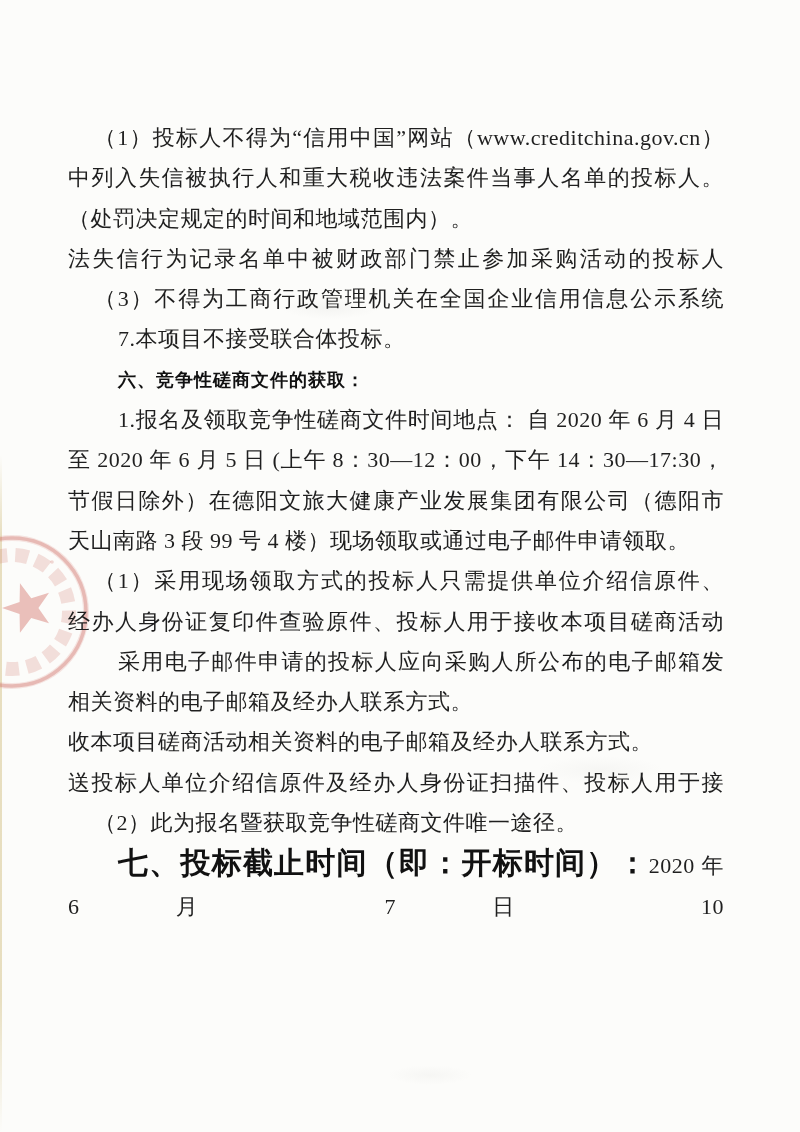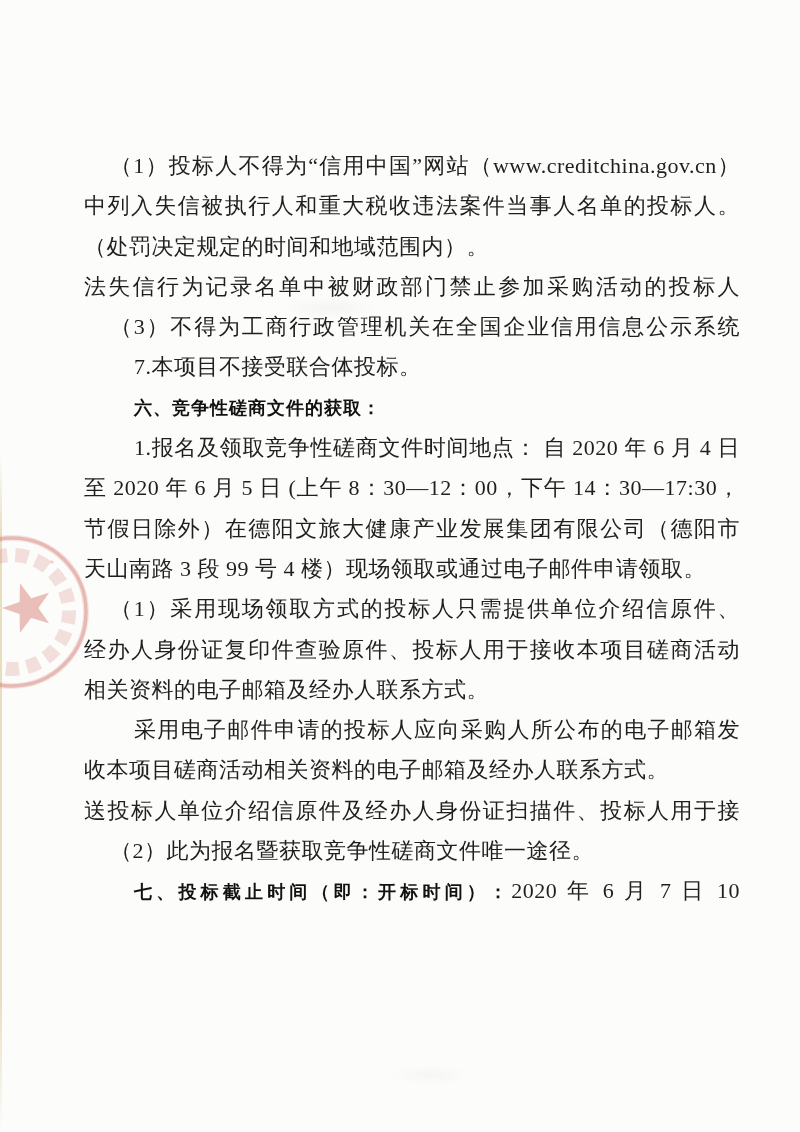--- a/index.html
+++ b/index.html
@@ -12,24 +12,23 @@
     background:
       radial-gradient(ellipse 70px 16px at 330px 308px, rgba(175,175,170,0.10), transparent 70%),
       radial-gradient(ellipse 90px 20px at 600px 770px, rgba(175,175,170,0.08), transparent 70%),
       radial-gradient(ellipse 60px 14px at 430px 1075px, rgba(175,175,170,0.08), transparent 70%),
       #fcfcfa;
     font-family: "Liberation Serif", "DejaVu Serif", serif;
     color: #1f1f1f;
   }
   .content {
     position: absolute;
-    left: 84px;
+    left: 68px;
     top: 118px;
     width: 656px;
-    margin-top: 28px;
   }
   .line {
     font-size: 22px;
     line-height: 40.3px;
     height: 40.3px;
     letter-spacing: 0.5px;
     white-space: nowrap;
   }
   .fill {
     white-space: normal;
@@ -42,21 +41,21 @@
   .head {
     font-family: "Liberation Sans", "DejaVu Sans", sans-serif;
     font-weight: 700;
     font-size: 18px;
     color: #111;
     letter-spacing: 1px;
   }
   .head-inline {
     font-family: "Liberation Sans", "DejaVu Sans", sans-serif;
     font-weight: 700;
-    font-size: 18px;
+    font-size: 30px;
     color: #111;
   }
   .seal {
     position: absolute;
     left: -68px;
     top: 532px;
     width: 170px;
     height: 170px;
     opacity: 0.85;
     filter: blur(0.4px);
@@ -106,22 +105,22 @@
     <div class="line fill">法失信行为记录名单中被财政部门禁止参加采购活动的投标人</div>
     <div class="line ind1 fill">（3）不得为工商行政管理机关在全国企业信用信息公示系统</div>
     <div class="line ind2">7.本项目不接受联合体投标。</div>
     <div class="line ind2 head">六、竞争性磋商文件的获取：</div>
     <div class="line ind2 fill">1.报名及领取竞争性磋商文件时间地点： 自 2020 年 6 月 4 日</div>
     <div class="line fill">至 2020 年 6 月 5 日 (上午 8：30—12：00，下午 14：30—17:30，</div>
     <div class="line fill">节假日除外）在德阳文旅大健康产业发展集团有限公司（德阳市</div>
     <div class="line">天山南路 3 段 99 号 4 楼）现场领取或通过电子邮件申请领取。</div>
     <div class="line ind1 fill">（1）采用现场领取方式的投标人只需提供单位介绍信原件、</div>
     <div class="line fill">经办人身份证复印件查验原件、投标人用于接收本项目磋商活动</div>
+    <div class="line ind2 fill">采用电子邮件申请的投标人应向采购人所公布的电子邮箱发</div>
     <div class="line">相关资料的电子邮箱及经办人联系方式。</div>
-    <div class="line ind2 fill">采用电子邮件申请的投标人应向采购人所公布的电子邮箱发</div>
     <div class="line">收本项目磋商活动相关资料的电子邮箱及经办人联系方式。</div>
     <div class="line fill">送投标人单位介绍信原件及经办人身份证扫描件、投标人用于接</div>
     <div class="line ind1">（2）此为报名暨获取竞争性磋商文件唯一途径。</div>
     <div class="line ind2 fill">
       <span class="head-inline">七、投标截止时间（即：开标时间）：</span><span>2020 年 6 月 7 日 10</span>
     </div>
   </div>
 
 </div>
 

